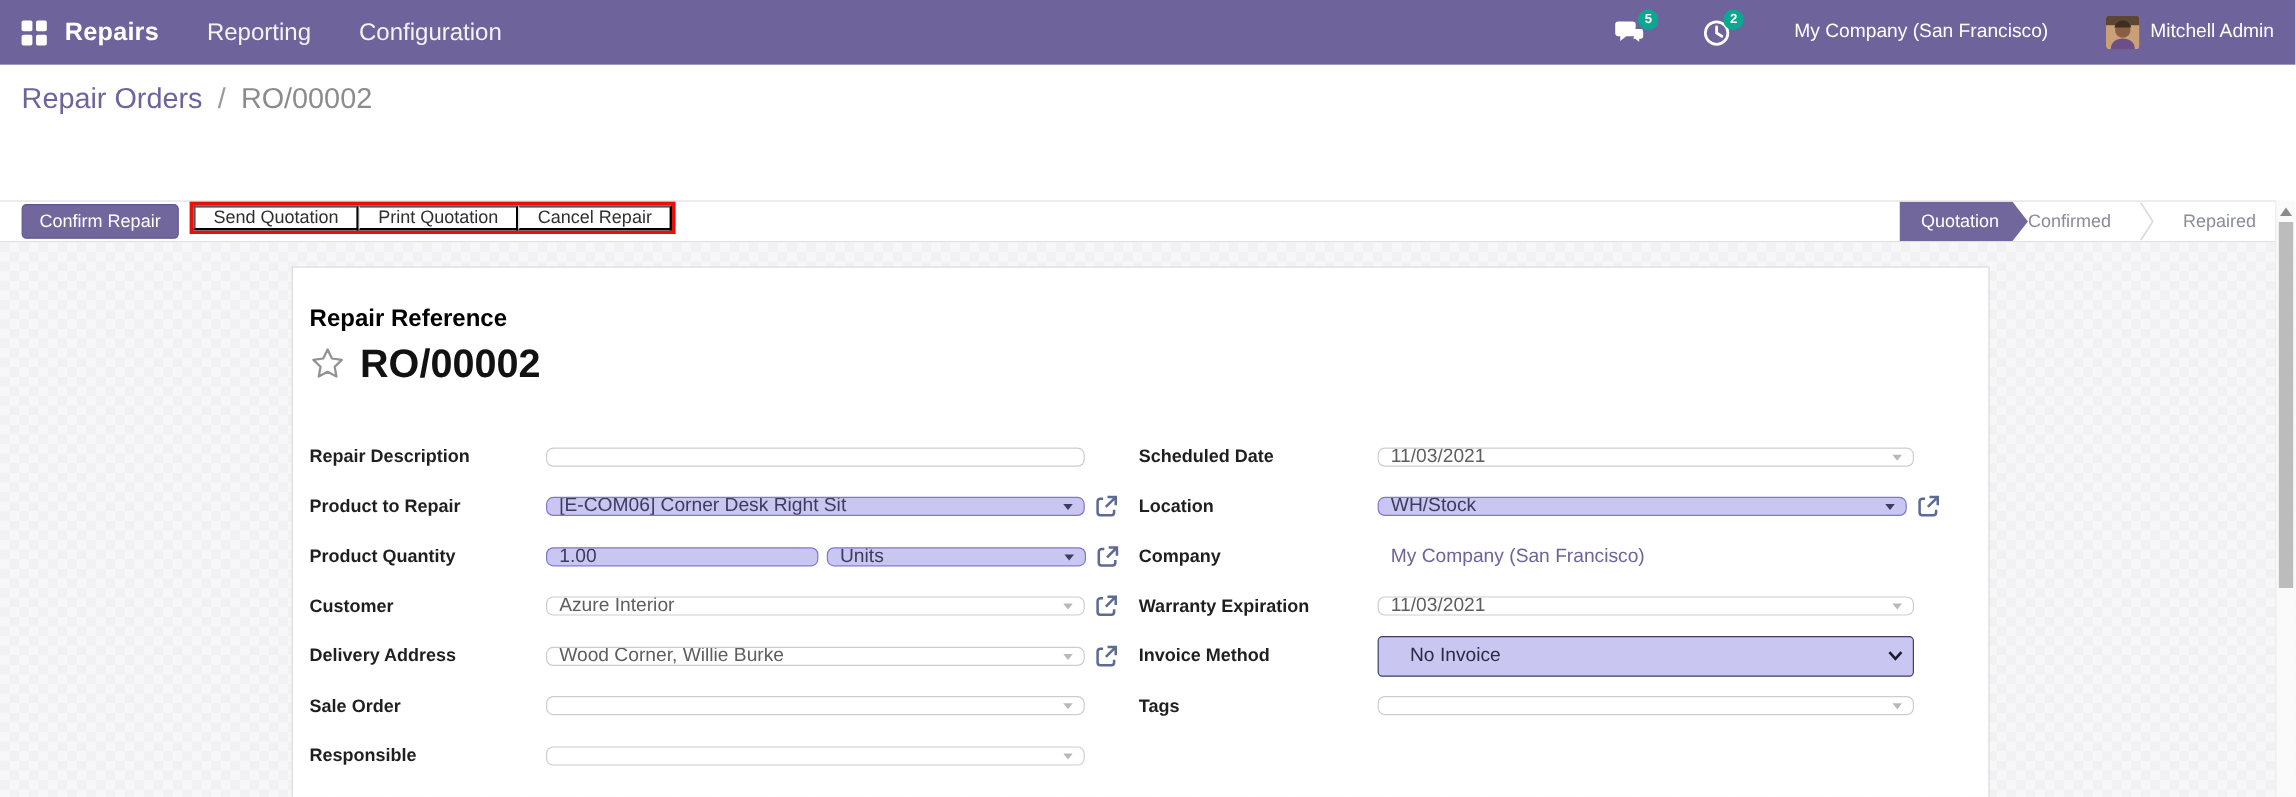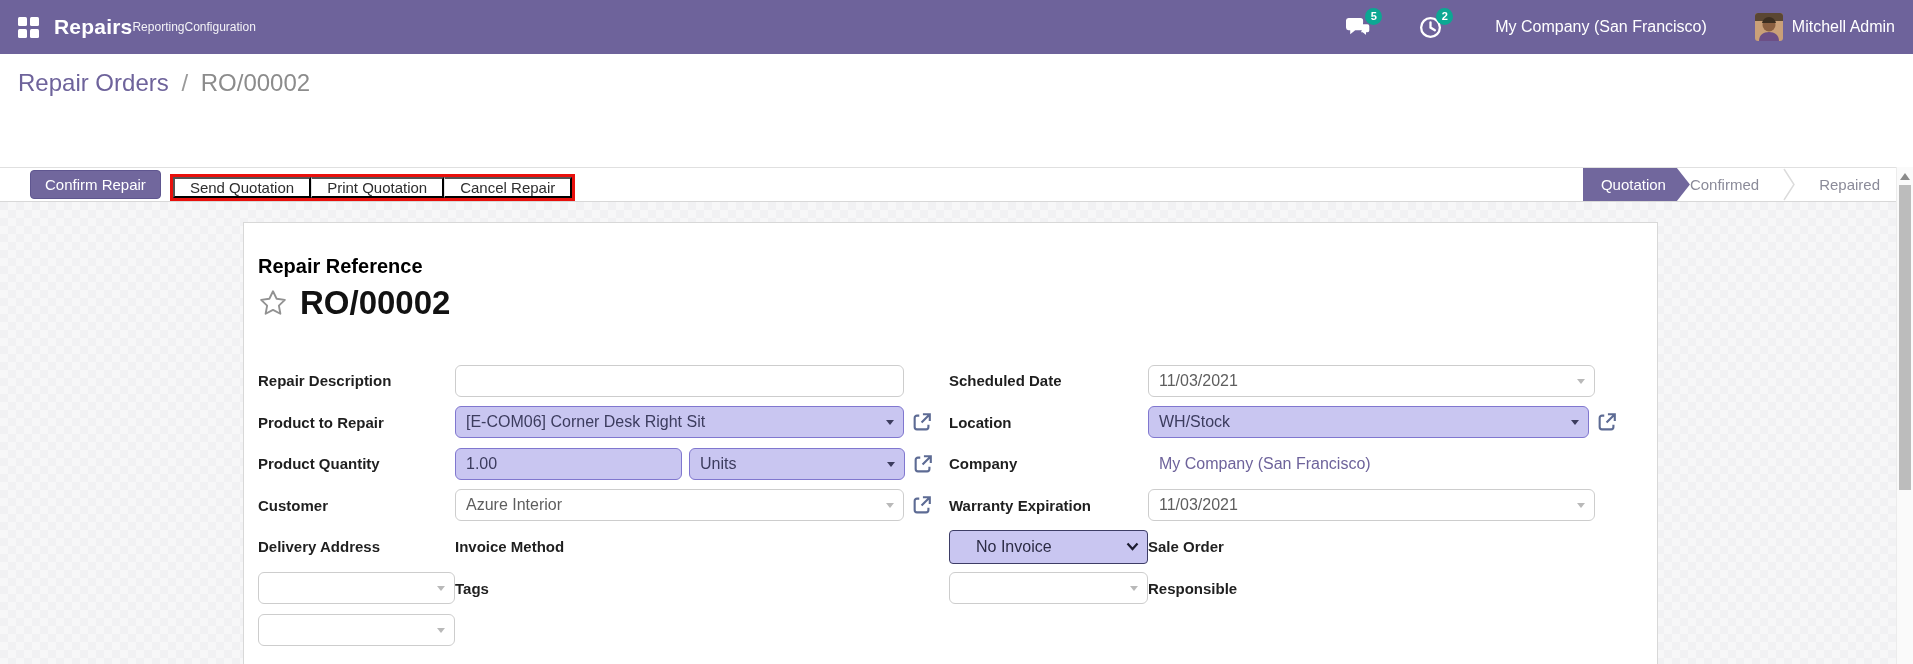--- a/index.html
+++ b/index.html
@@ -10,21 +10,21 @@
   html,body{width:1913px; height:664px; overflow:hidden;}
   body{font-family:"Liberation Sans",sans-serif; background:#fff; position:relative;}
 
   
   .navbar{position:absolute; top:0; left:0; right:0; height:54px; background:var(--navbar);
     display:flex; align-items:center; padding:0 18px; color:#fff;}
   .nav-left{display:flex; align-items:center;}
   .apps-icon{display:inline-grid; grid-template-columns:9px 9px; grid-template-rows:9px 9px; gap:3px; cursor:pointer;}
   .apps-icon i{background:#fff; border-radius:1.5px;}
   .app-name{font-size:21px; font-weight:700; margin-left:15px; letter-spacing:.2px; cursor:pointer;}
-  .nav-item{font-size:12px; color:rgba(255,255,255,.92); cursor:pointer;text-align:center;}
+  .nav-item{font-size:20px; color:rgba(255,255,255,.92); margin-left:40px; cursor:pointer;text-align:center;}
   .nav-right{margin-left:auto; display:flex; align-items:center;}
   .systray-btn{position:relative; margin-left:46px; cursor:pointer; display:flex; align-items:center;}
   .badge{position:absolute; top:-7px; right:-10px; min-width:17px; height:17px; border-radius:9px;
     background:var(--badge); color:#fff; font-size:11px; font-weight:700; line-height:17px; text-align:center; padding:0 4px;}
   .company-name{font-size:16px; margin-left:52px; cursor:pointer;}
   .user-menu{display:flex; align-items:center; margin-left:48px; cursor:pointer;}
   .avatar{width:28px; height:28px; border-radius:3px; overflow:hidden; margin-right:9px; flex:none;}
   .user-name{font-size:16px;}
 
   
@@ -40,21 +40,21 @@
   .btn-default{background:#fff; color:#333; border-color:#c9c9c9; margin-left:9px;}
   .pager{margin-left:auto; display:flex; align-items:center;}
   .pager-count{font-size:16px; color:#4a4a4a; margin-right:26px;}
   .pager-btns{display:flex; border:1px solid #d8d8d8; border-radius:8px; overflow:hidden; background:#fff;}
   .pager-btn{width:37px; height:34px; display:flex; align-items:center; justify-content:center; cursor:pointer; background:#fff;}
   .pager-btn + .pager-btn{border-left:1px solid #d8d8d8;}
 
   
   .statusbar{position:absolute; top:167px; left:0; width:1896px; height:35px; background:#fff;
     border-top:1px solid #e0e0e0; border-bottom:1px solid #d8d8d8; display:flex; align-items:stretch;}
-  .sb-left{display:flex; align-items:flex-end; margin-left:30px;}
+  .sb-left{display:flex; align-items:flex-start; margin-left:18px;}
   .sb-confirm{align-self:center; height:29px; background:var(--primary); color:#fff; font-size:15px;
     border:1px solid #5f5690; border-radius:4px; padding:0 14px; display:flex; align-items:center; cursor:pointer;}
   .sb-red-group{margin-left:9px; border:3px solid var(--red); display:flex; align-items:stretch; background:#fff;}
   .sb-action{background:#fff; font-size:15px; color:#2f2f2f; padding:0 15px; display:flex; align-items:center; cursor:pointer;}
   .sb-action + .sb-action{border-left:1px solid #e3e3e3;}
   .sb-right{margin-left:auto; display:flex; align-items:center; margin-right:16px;}
   .stage-active{height:33px; background:var(--primary); color:#fff; font-size:15px; display:flex; align-items:center;
     padding:0 24px 0 18px; clip-path:polygon(0 0, calc(100% - 13px) 0, 100% 50%, calc(100% - 13px) 100%, 0 100%); cursor:pointer;}
   .stage{font-size:15px; color:#8b8b99; cursor:pointer;}
   .stage.c1{}
@@ -68,21 +68,21 @@
   .sheet{margin:20px 0 0 243px; width:1415px; height:560px; background:#fff; border:1px solid #d8d8d8;
     padding:32px 14px 0 14px;}
   .ref-label{font-size:20px; font-weight:700; color:#000000;}
   .title-row{display:flex; align-items:center; margin-top:6px;}
   .ref-title{font-size:33px; font-weight:700; color:#121212; margin-left:12px;}
 
   .fields-grid{display:grid; grid-template-columns:197px 494px 199px 470px; grid-auto-rows:41.5px;
     align-items:center; margin-top:38px;}
   .flabel{font-size:15px; font-weight:700; color:#1f1f1f;}
   .cell{display:flex; align-items:center; gap:7px;}
-  .fbox{position:relative; height:32px; border:1px solid #cdcdcd; border-radius:6px; background:#fff;
+  .fbox{position:relative; height:16px; border:1px solid #cdcdcd; border-radius:6px; background:#fff;
     display:flex; align-items:center; width:449px;}
   .fbox.w-r{width:447px;}
   .fbox input{border:none; outline:none; background:transparent; font-family:"Liberation Sans",sans-serif;
     font-size:16px; color:#5e5e5e; padding:0 26px 0 10px; width:100%; height:100%;}
   .caret{position:absolute; right:9px; top:50%; margin-top:-2px; width:0; height:0;
     border-left:4.5px solid transparent; border-right:4.5px solid transparent; border-top:5px solid #b9b9b9;}
   .fbox.hl{background:var(--hl-bg); border-color:var(--hl-border);}
   .fbox.hl input{color:#3c3c5e;}
   .fbox.hl .caret{border-top-color:#3c3c5e;}
   .fbox.qty{width:227px;} .fbox.uom{width:216px;}
@@ -262,20 +262,32 @@
       </div>
       <span class="flabel">Warranty Expiration</span>
       <div class="cell">
         <div class="fbox w-r">
           <input value="11/03/2021" style="">
           <span class="caret"></span>
         </div>
       </div>
 
       <span class="flabel">Delivery Address</span>
+      <div class="cell">
+        <div class="fbox">
+          <input value="Wood Corner, Willie Burke" style="">
+          <span class="caret"></span>
+        </div>
+        <span class="ext-btn">
+          <svg width="22" height="22" viewBox="0 0 24 24">
+              <path d="M9 5H6.5A2.5 2.5 0 0 0 4 7.5v10A2.5 2.5 0 0 0 6.5 20h10a2.5 2.5 0 0 0 2.5-2.5V15" fill="none" stroke="#5d6b94" stroke-width="2.3"></path>
+              <path d="M13 3.5h7.5V11M20 4l-8.5 8.5" fill="none" stroke="#5d6b94" stroke-width="2.3"></path>
+            </svg>
+        </span>
+      </div>
       <span class="flabel">Invoice Method</span>
       <div class="cell">
         <div class="sel">
           <span>No Invoice</span>
           <svg width="13" height="9" viewBox="0 0 13 9">
               <polyline points="1.5,1.5 6.5,7 11.5,1.5" fill="none" stroke="#1c1c30" stroke-width="2.2"></polyline>
             </svg>
         </div>
       </div>
 

